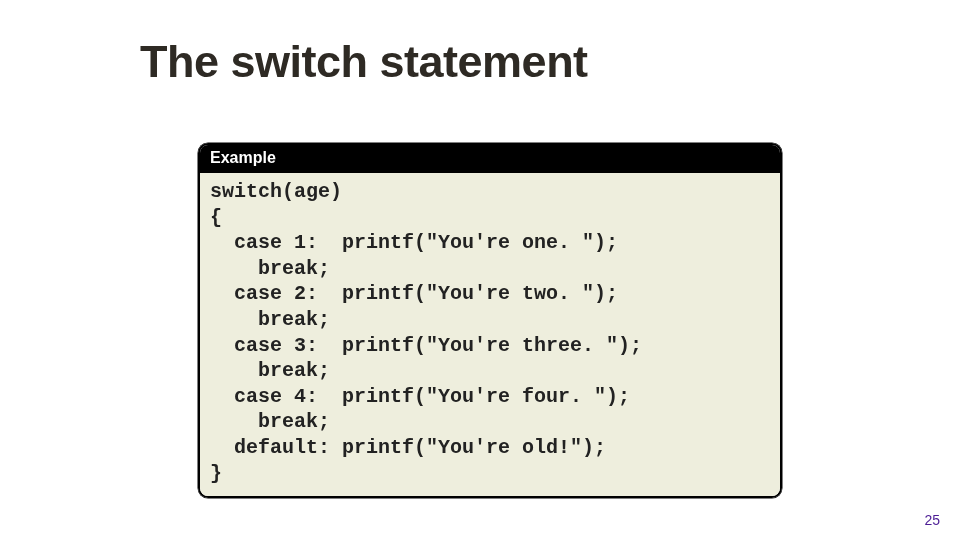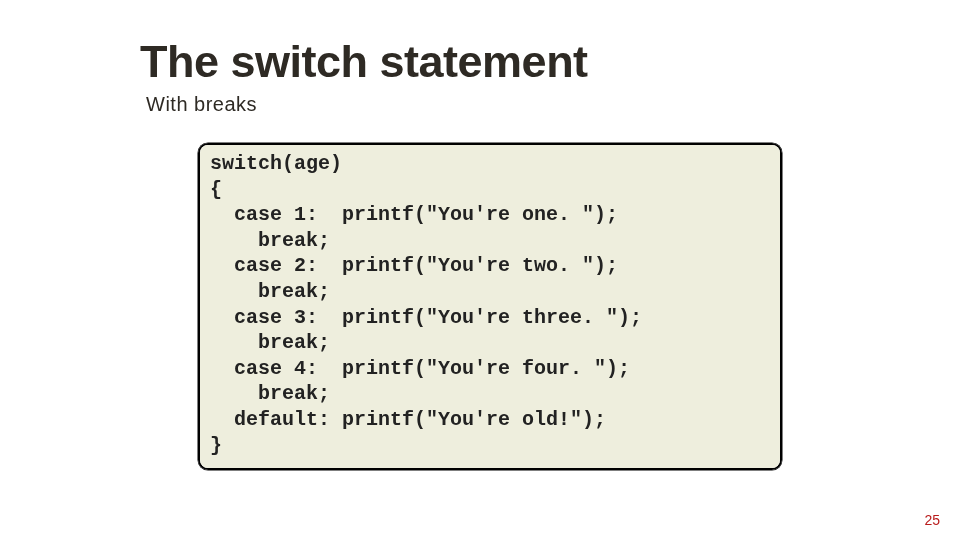--- a/index.html
+++ b/index.html
@@ -68,31 +68,31 @@
     line-height: 1.28;
     color: #222;
     white-space: pre;
   }
   .page-num {
     position: absolute;
     right: 20px;
     bottom: 12px;
     font-family: "Segoe UI", Arial, sans-serif;
     font-size: 14px;
-    color: #b91c1c;
+    color: #4c1d95;
   }
 </style>
 </head>
 <body>
 
 <div class="slide">
   <div class="title">The switch statement</div>
-  <div class="subtitle">With breaks</div>
 
   <div class="example-box">
+    <div class="example-header">Example</div>
     <div class="example-body">
       <div class="code">switch(age)
 {
   case 1:  printf("You're one. ");
     break;
   case 2:  printf("You're two. ");
     break;
   case 3:  printf("You're three. ");
     break;
   case 4:  printf("You're four. ");

